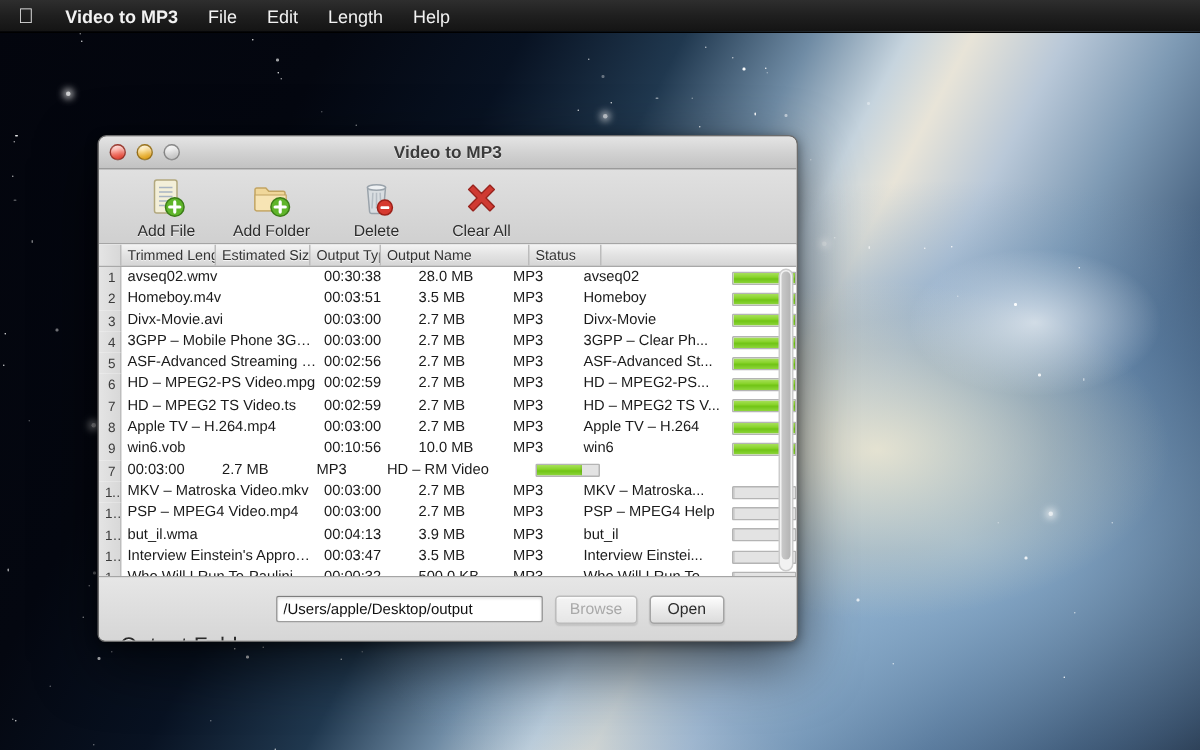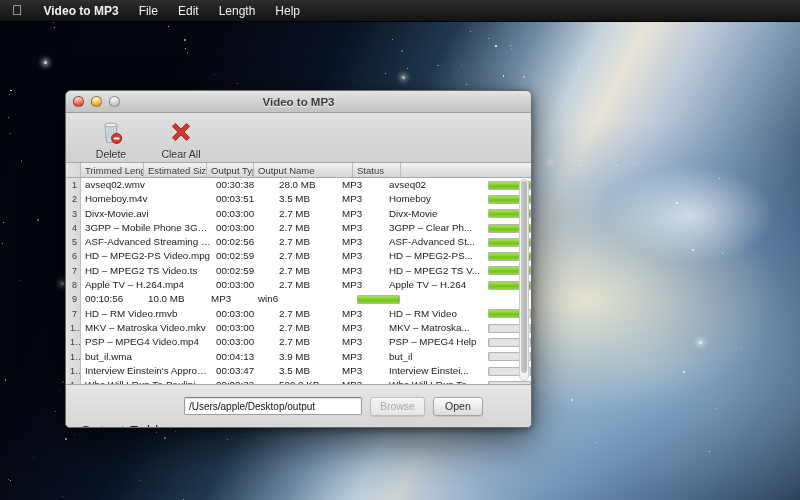--- a/index.html
+++ b/index.html
@@ -379,21 +379,49 @@
     <div id="titlebar">
       <div class="lights">
         <div class="light close"></div>
         <div class="light min"></div>
         <div class="light zoom"></div>
       </div>
       <div id="window-title">Video to MP3</div>
     </div>
 
     <div id="toolbar">
-
+      <div class="tbtn">
+        <div class="glyph">
+          <svg width="28" height="28" viewBox="0 0 28 28">
+            <rect x="6" y="2" width="15" height="22" rx="1.5" fill="#f3efd9" stroke="#b2a87e" stroke-width="1"></rect>
+            <g stroke="#a8b4c2" stroke-width="1.1">
+              <line x1="9" y1="7" x2="18" y2="7"></line>
+                <line x1="9" y1="10" x2="18" y2="10"></line>
+              <line x1="9" y1="13" x2="18" y2="13"></line>
+                <line x1="9" y1="16" x2="18" y2="16"></line>
+              <line x1="9" y1="19" x2="15" y2="19"></line>
+            </g>
+            <circle cx="19.5" cy="20" r="6.2" fill="#5fb52a" stroke="#3c7d18" stroke-width="1"></circle>
+            <path d="M19.5 16.6v6.8M16.1 20h6.8" stroke="#fff" stroke-width="2.1" stroke-linecap="round"></path>
+          </svg>
+        </div>
+        <div class="lbl">Add File</div>
+      </div>
+
+      <div class="tbtn">
+        <div class="glyph">
+          <svg width="28" height="28" viewBox="0 0 28 28">
+            <path d="M3 8.5a1.2 1.2 0 0 1 1.2-1.2h6l2 2.2h9.6a1.2 1.2 0 0 1 1.2 1.2v10.6a1.2 1.2 0 0 1-1.2 1.2H4.2A1.2 1.2 0 0 1 3 21.3z" fill="#f0d79a" stroke="#c2a462" stroke-width="1"></path>
+            <path d="M3 12h20.8v9.3a1.2 1.2 0 0 1-1.2 1.2H4.2A1.2 1.2 0 0 1 3 21.3z" fill="#f7e4b4" stroke="#c2a462" stroke-width="0.8"></path>
+            <circle cx="19.8" cy="20" r="6.2" fill="#5fb52a" stroke="#3c7d18" stroke-width="1"></circle>
+            <path d="M19.8 16.6v6.8M16.4 20h6.8" stroke="#fff" stroke-width="2.1" stroke-linecap="round"></path>
+          </svg>
+        </div>
+        <div class="lbl">Add Folder</div>
+      </div>
 
       <div class="tbtn">
         <div class="glyph">
           <svg width="28" height="28" viewBox="0 0 28 28">
             <path d="M8 7h12l-1.4 16.2a1.3 1.3 0 0 1-1.3 1.2h-6.6a1.3 1.3 0 0 1-1.3-1.2z" fill="#d8dde1" stroke="#9aa3ab" stroke-width="1"></path>
             <ellipse cx="14" cy="7" rx="6" ry="1.9" fill="#eef1f3" stroke="#9aa3ab" stroke-width="1"></ellipse>
             <g stroke="#b4bcc3" stroke-width="1">
                 <line x1="11.6" y1="10.5" x2="11" y2="21"></line>
                 <line x1="14" y1="10.5" x2="14" y2="21"></line>
                 <line x1="16.4" y1="10.5" x2="17" y2="21"></line>
@@ -524,33 +552,33 @@
             <div class="td c-type">MP3</div>
             <div class="td c-out">Apple TV – H.264</div>
             <div class="td c-stat">
               <div class="pbar">
                 <div class="pfill" style="width: 100%;"></div>
               </div>
             </div>
           </div>
           <div class="trow">
             <div class="td c-num">9</div>
+            <div class="td c-name">win6.vob</div>
             <div class="td c-len">00:10:56</div>
             <div class="td c-size">10.0 MB</div>
             <div class="td c-type">MP3</div>
             <div class="td c-out">win6</div>
             <div class="td c-stat">
               <div class="pbar">
                 <div class="pfill" style="width: 100%;"></div>
               </div>
             </div>
           </div>
           <div class="trow">
             <div class="td c-num">7</div>
-            <div class="td c-name">HD – RM Video.rmvb</div>
             <div class="td c-len">00:03:00</div>
             <div class="td c-size">2.7 MB</div>
             <div class="td c-type">MP3</div>
             <div class="td c-out">HD – RM Video</div>
             <div class="td c-stat">
               <div class="pbar">
                 <div class="pfill" style="width: 72%;"></div>
               </div>
             </div>
           </div>

